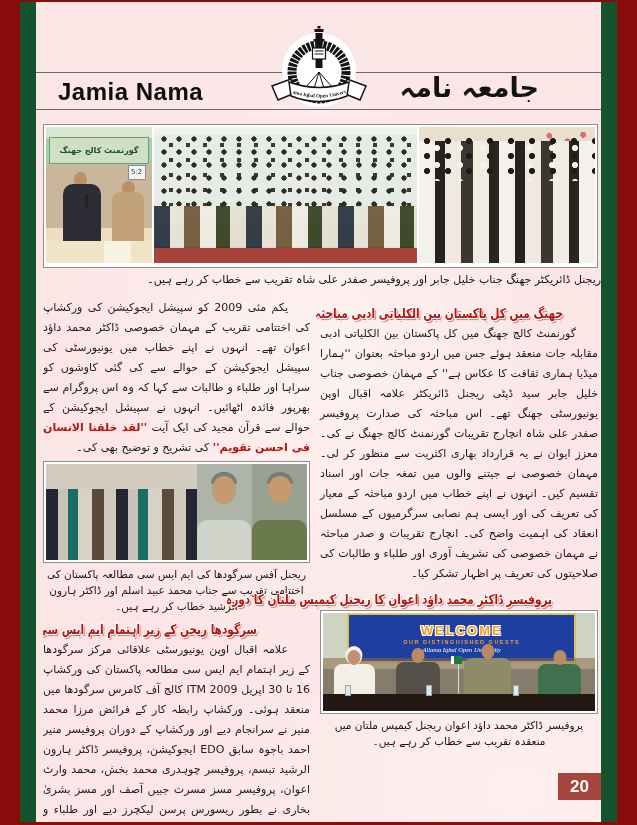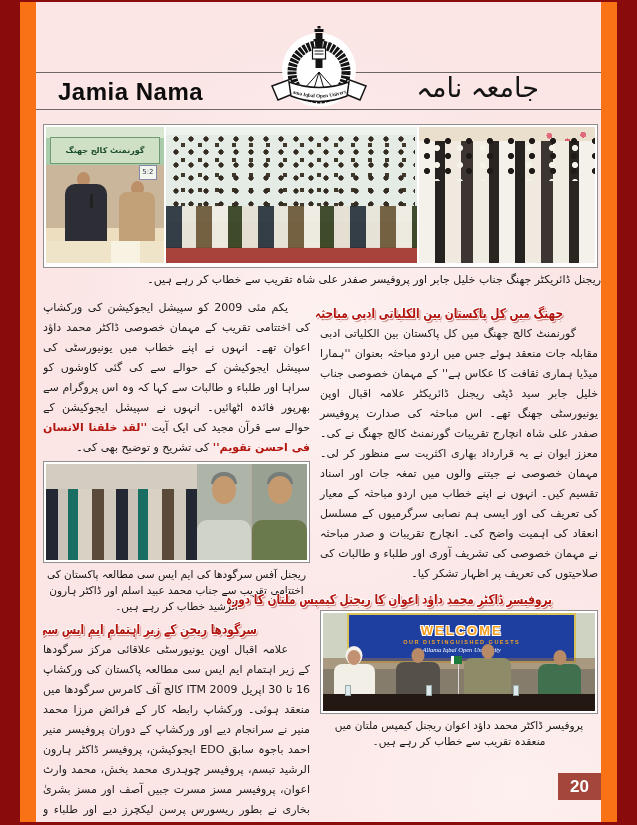--- a/index.html
+++ b/index.html
@@ -1,42 +1,42 @@
 <!DOCTYPE html>
 <html lang="ur"><head>
 <meta charset="utf-8">
 <style>
   html,body{margin:0;padding:0;}
   body{width:637px;height:825px;position:relative;font-family:"DejaVu Sans",sans-serif;overflow:hidden;}
 
   
   .frame{position:absolute;inset:0;background:#8a0b0b;}
-  .band{position:absolute;left:20px;right:20px;top:2px;bottom:3px;background:#f97316;}
+  .band{position:absolute;left:20px;right:20px;top:2px;bottom:3px;background:#14532d;}
   .page{position:absolute;left:16px;right:16px;top:0;bottom:0;overflow:hidden;
         background:
           radial-gradient(46% 40% at 50% 42%, #fdf2f1 0%, rgba(253,242,241,0) 100%),
           radial-gradient(60% 30% at 85% 96%, #fdf0ee 0%, rgba(253,240,238,0) 100%),
           #fbe5e5;}
 
   
   .hrule{position:absolute;left:0;right:0;height:0;border-top:1.5px solid #6f6666;}
   .rule-top{top:70px;} .rule-bot{top:107px;}
   .title-en{position:absolute;left:22px;top:76px;font-family:"Liberation Sans",sans-serif;
             font-weight:bold;font-size:24px;color:#0d0d0d;letter-spacing:.5px;}
-  .title-ur{position:absolute;right:62px;top:70px;font-size:27px;font-weight:normal;color:#141414;direction:rtl;}
+  .title-ur{position:absolute;right:62px;top:70px;font-size:27px;font-weight:bold;color:#141414;direction:rtl;}
   .crest{position:absolute;left:50%;transform:translateX(-50%);top:24px;z-index:3;}
 
   
   .photo-frame{background:#fff;border:1px solid #8f8f8f;padding:2px;box-sizing:border-box;}
   .scene{position:relative;overflow:hidden;}
 
   
   .strip{position:absolute;left:7px;right:3px;top:122px;height:144px;display:flex;gap:2px;}
   .strip .scene{height:136px;}
-  .p1{width:118px;background:linear-gradient(180deg,#d8e6d2 0 8%,#a9cdaa 8% 28%,#c9b69b 28% 74%,#ecdebf 74% 100%);}
+  .p1{width:106px;background:linear-gradient(180deg,#d8e6d2 0 8%,#a9cdaa 8% 28%,#c9b69b 28% 74%,#ecdebf 74% 100%);}
   .p1-banner{position:absolute;top:7%;left:3%;right:3%;height:19%;background:#cfe0c4;border:1px solid #6f9a72;
              display:flex;align-items:center;justify-content:center;font-size:8px;font-weight:bold;color:#1c4d2e;direction:rtl;overflow:hidden;}
   .p1-sign{position:absolute;top:28%;right:6%;width:16px;height:13px;background:#f3f6ef;border:1px solid #88a;
            font-size:7px;color:#334;text-align:center;line-height:13px;}
   .ph-head{position:absolute;width:13px;height:15px;border-radius:50%;background:#bd8f68;}
   .p1-man1{position:absolute;left:16%;top:42%;width:36%;height:42%;background:#2d2d35;border-radius:10px 10px 0 0;}
   .p1-man1 .mic{position:absolute;left:58%;top:18%;width:3px;height:14px;background:#222;}
   .p1-man2{position:absolute;left:62%;top:48%;width:30%;height:36%;background:#c2a178;border-radius:8px 8px 0 0;}
   .p1-table{position:absolute;left:0;right:0;bottom:0;height:16%;
             background:linear-gradient(90deg,#efe3c8 0 55%,#f7f2e2 55% 80%,#efe3c8 80% 100%);}

